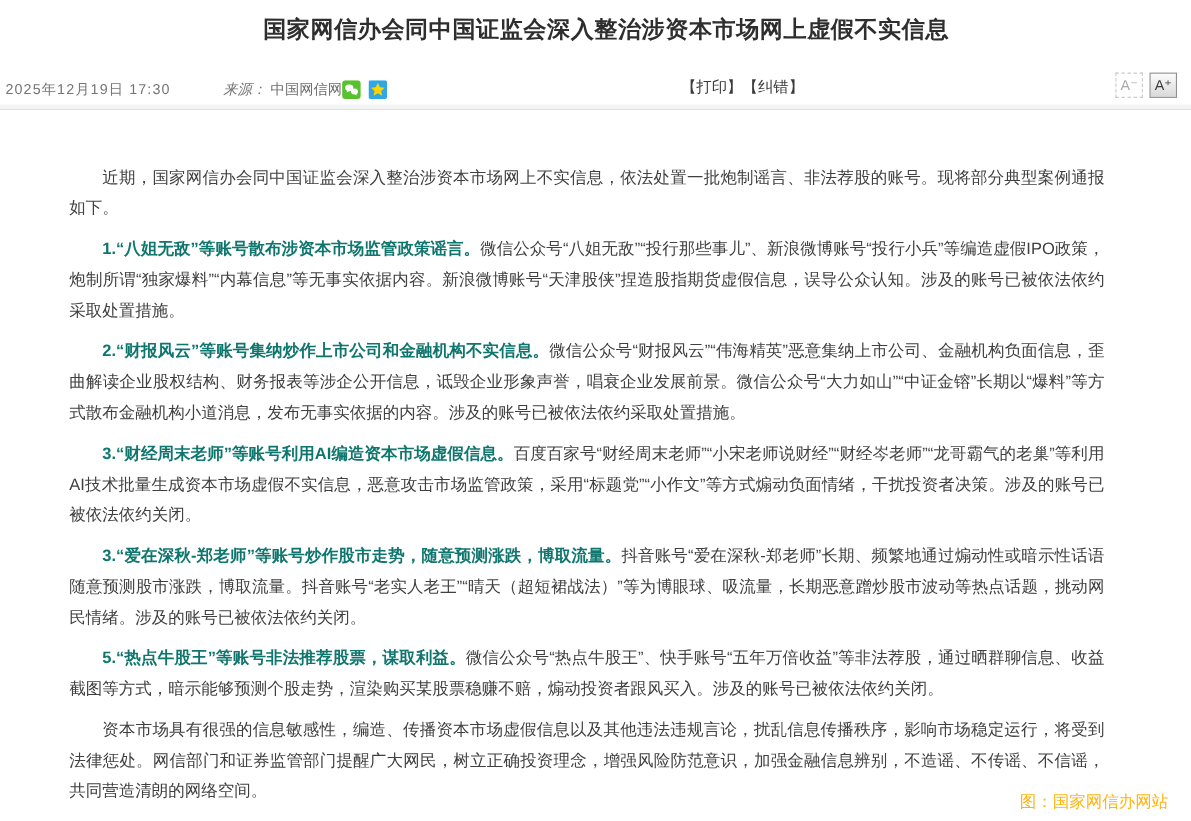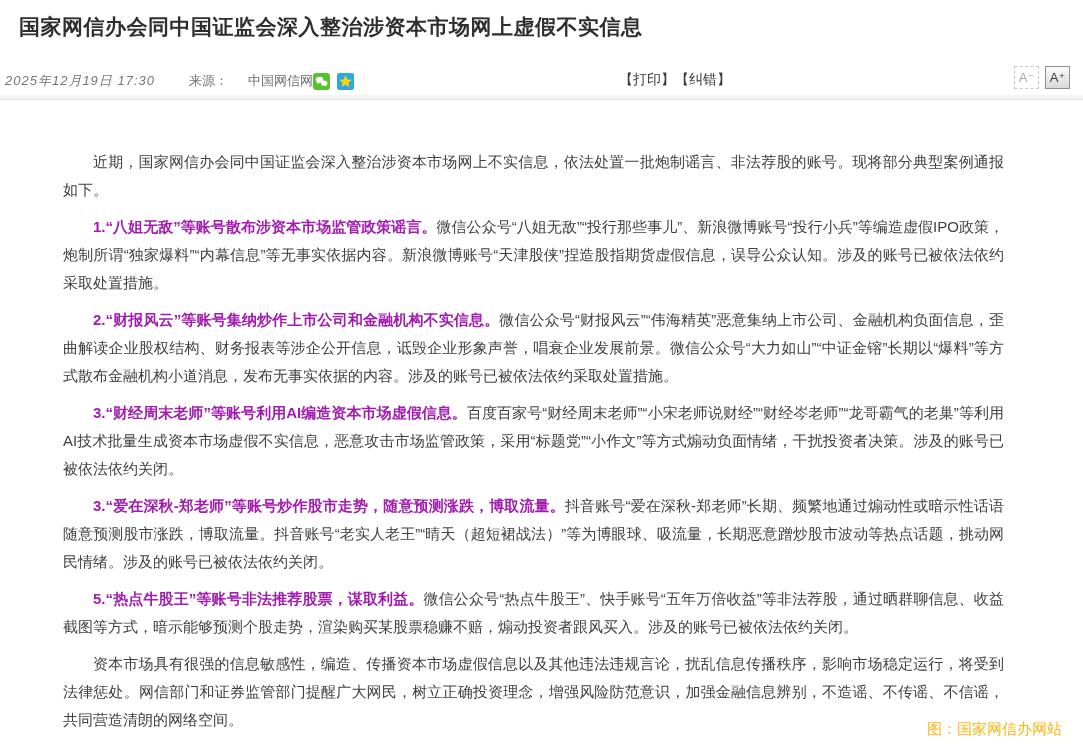--- a/index.html
+++ b/index.html
@@ -7,21 +7,21 @@
   body { font-family: "Liberation Sans", "DejaVu Sans", sans-serif; }
   .page {
     position: relative;
     width: 1083px;
     height: 746px;
     background: #ffffff;
     overflow: hidden;
   }
   .title {
     padding-top: 13px;
-    text-align: left;
+    text-align: center;
     font-size: 21px;
     font-weight: bold;
     color: #2e2e2e;
     letter-spacing: 0.5px;
     padding-left: 19px;
   }
   .meta {
     position: absolute;
     top: 70px;
     left: 0;
@@ -31,22 +31,22 @@
     color: #757575;
   }
   .meta-left {
     position: absolute;
     left: 5px;
     top: 0;
     height: 22px;
     display: flex;
     align-items: center;
   }
-  .date { margin-right: 34px; letter-spacing: 1px; font-style: italic; }
-  .src-label { margin-right: 20px; }
+  .date { margin-right: 48px; letter-spacing: 1px; }
+  .src-label { margin-right: 4px; font-style: italic; }
   .src { color: #6e6e6e; }
   .share-icon {
     width: 17px;
     height: 17px;
     margin-right: 7px;
     display: inline-block;
     cursor: pointer;
   }
   .share-icon svg { display: block; width: 17px; height: 17px; }
   .print-links {
@@ -102,21 +102,21 @@
     padding: 47px 79px 0 63px;
   }
   .article p {
     font-size: 15px;
     line-height: 28px;
     color: #404040;
     text-align: justify;
     text-indent: 2em;
     margin-bottom: 9px;
   }
-  .lead { font-weight: bold; color: #a21caf; }
+  .lead { font-weight: bold; color: #0f766e; }
   .watermark {
     position: absolute;
     right: 21px;
     bottom: 7px;
     font-size: 15px;
     color: #ffb411;
     white-space: nowrap;
   }
 </style>
 </head>

